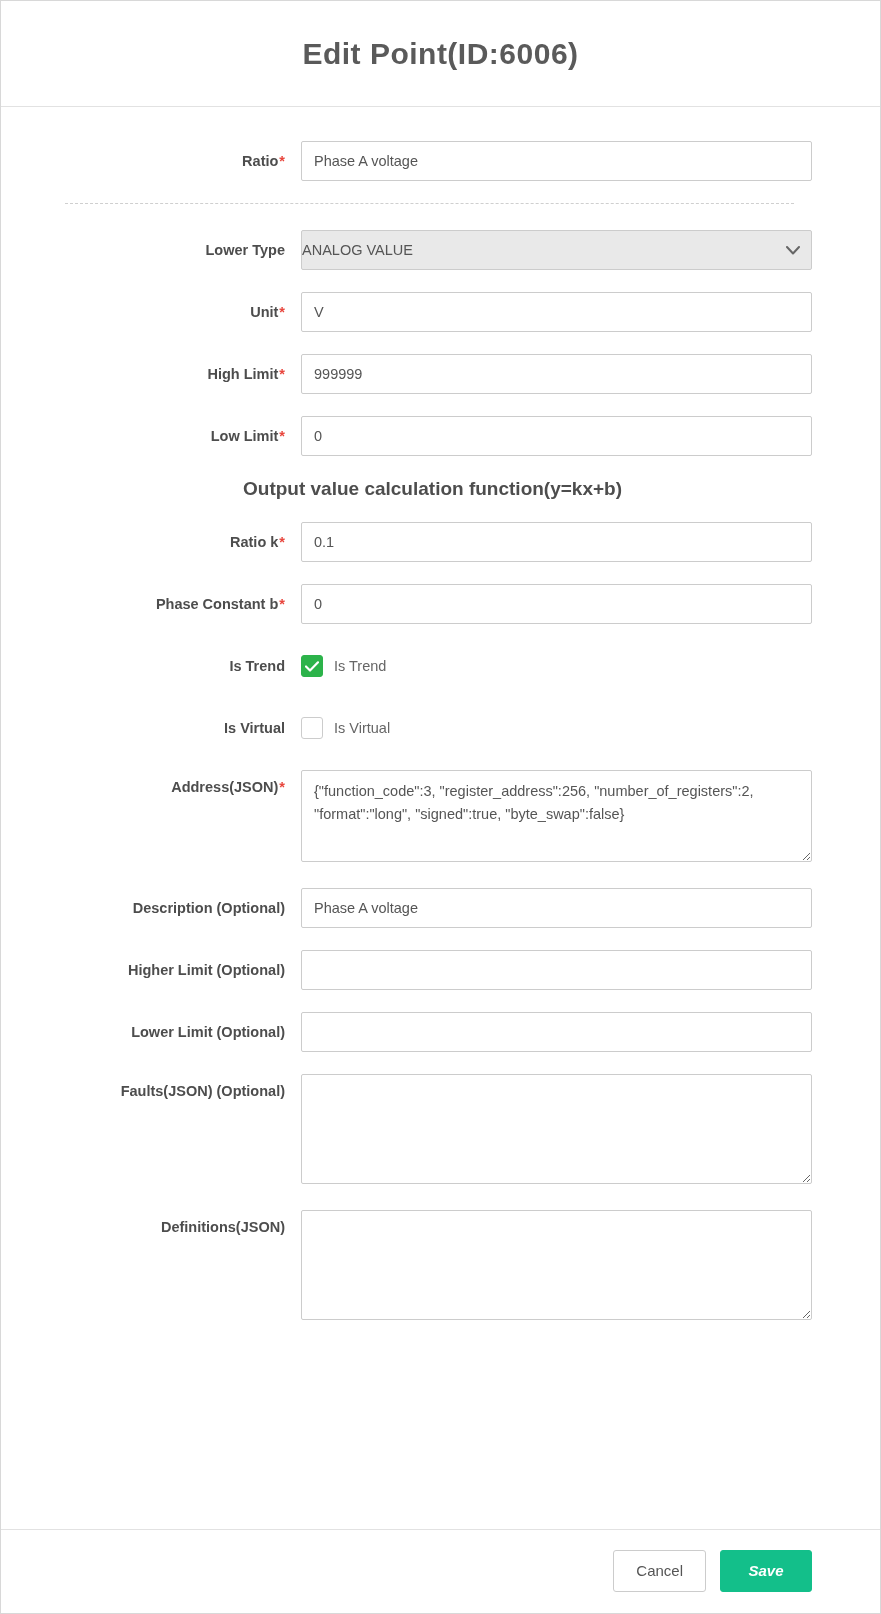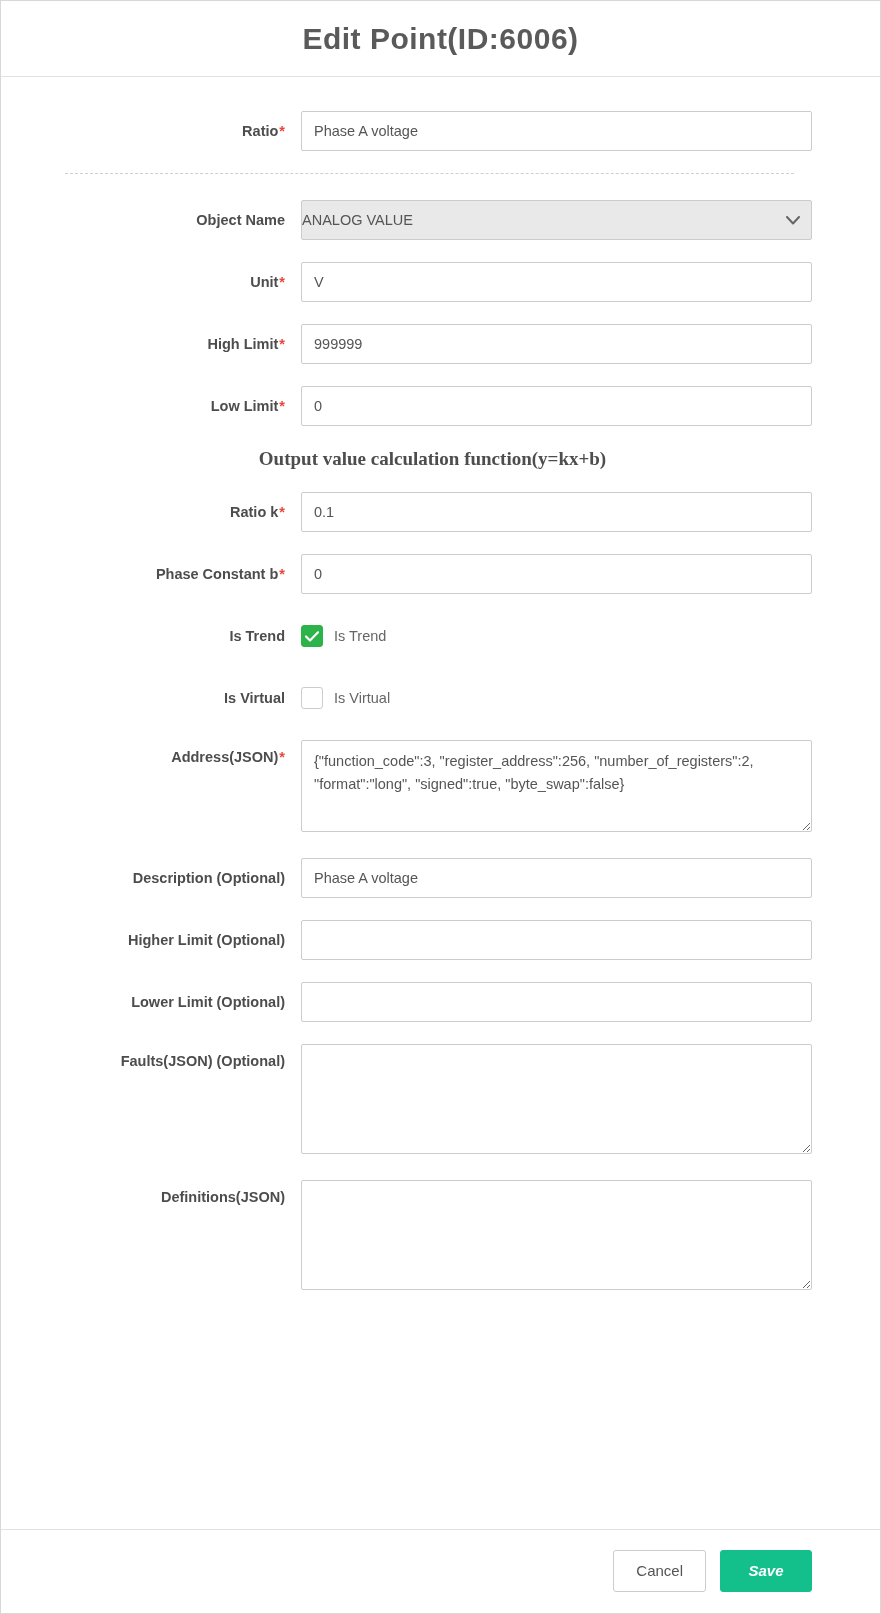--- a/index.html
+++ b/index.html
@@ -15,21 +15,21 @@
   .dialog {
     width: 881px;
     min-height: 1614px;
     box-sizing: border-box;
     background: #ffffff;
     border: 1px solid #d8d8d8;
     display: flex;
     flex-direction: column;
   }
   .dialog-header {
-    height: 76px;
+    height: 106px;
     display: flex;
     align-items: center;
     justify-content: center;
     border-bottom: 1px solid #e2e2e2;
     box-sizing: border-box;
   }
   .dialog-title {
     font-size: 30px;
     font-weight: bold;
     color: #5a5a5a;
@@ -111,21 +111,20 @@
   .divider {
     border-top: 1px dashed #cfcfcf;
     margin: 6px 18px 26px 46px;
   }
   .section-title {
     text-align: center;
     font-size: 19px;
     font-weight: bold;
     color: #4d4d4d;
     margin: 10px 0 22px 34px;
-    font-family: Liberation Serif, serif;
   }
   .checkbox-row {
     display: flex;
     align-items: center;
     height: 40px;
   }
   .checkbox {
     width: 22px;
     height: 22px;
     box-sizing: border-box;
@@ -215,21 +214,21 @@
     <div class="form-row">
       <div class="form-label"><span>Ratio</span><span class="req">*</span></div>
       <div class="form-control">
         <input class="text-input" type="text" value="Phase A voltage" style="">
       </div>
     </div>
 
     <div class="divider"></div>
 
     <div class="form-row">
-      <div class="form-label">Object Name</div>
+      <div class="form-label">Lower Type</div>
       <div class="form-control">
         <div class="select-wrap">
           <div class="select-input">ANALOG VALUE</div>
           <span class="chevron">
             <svg width="14" height="9" viewBox="0 0 14 9">
                 <path d="M1 1 L7 7.5 L13 1" stroke="#666" stroke-width="2" fill="none" stroke-linecap="round" stroke-linejoin="round"></path>
               </svg>
           </span>
         </div>
       </div>

